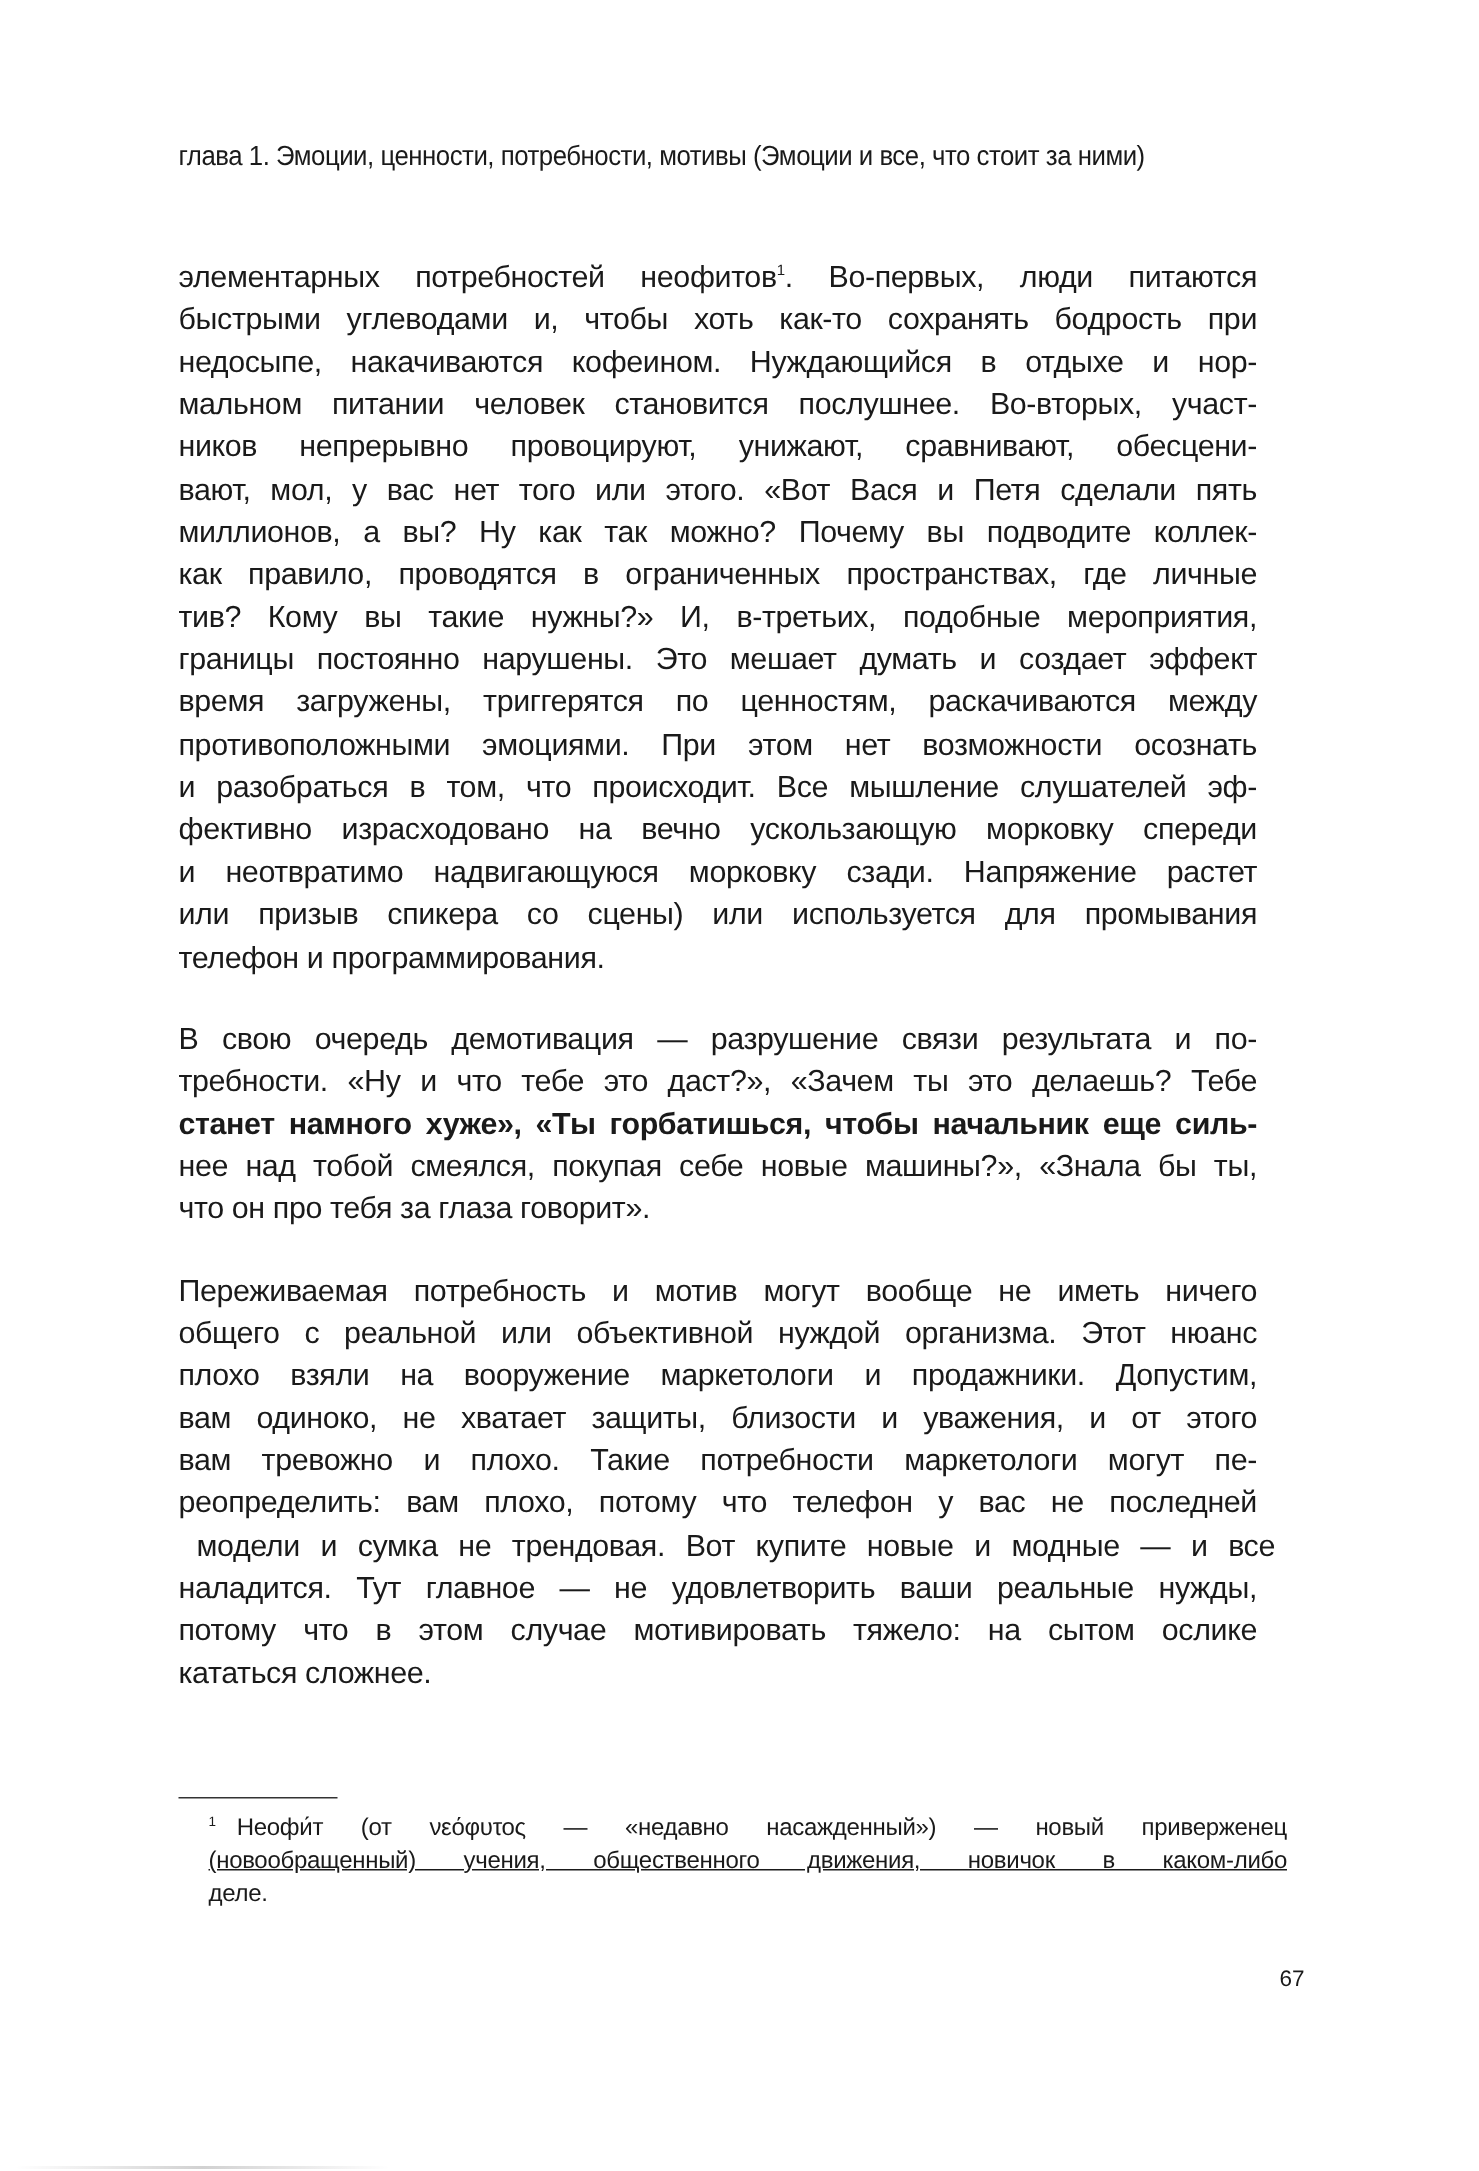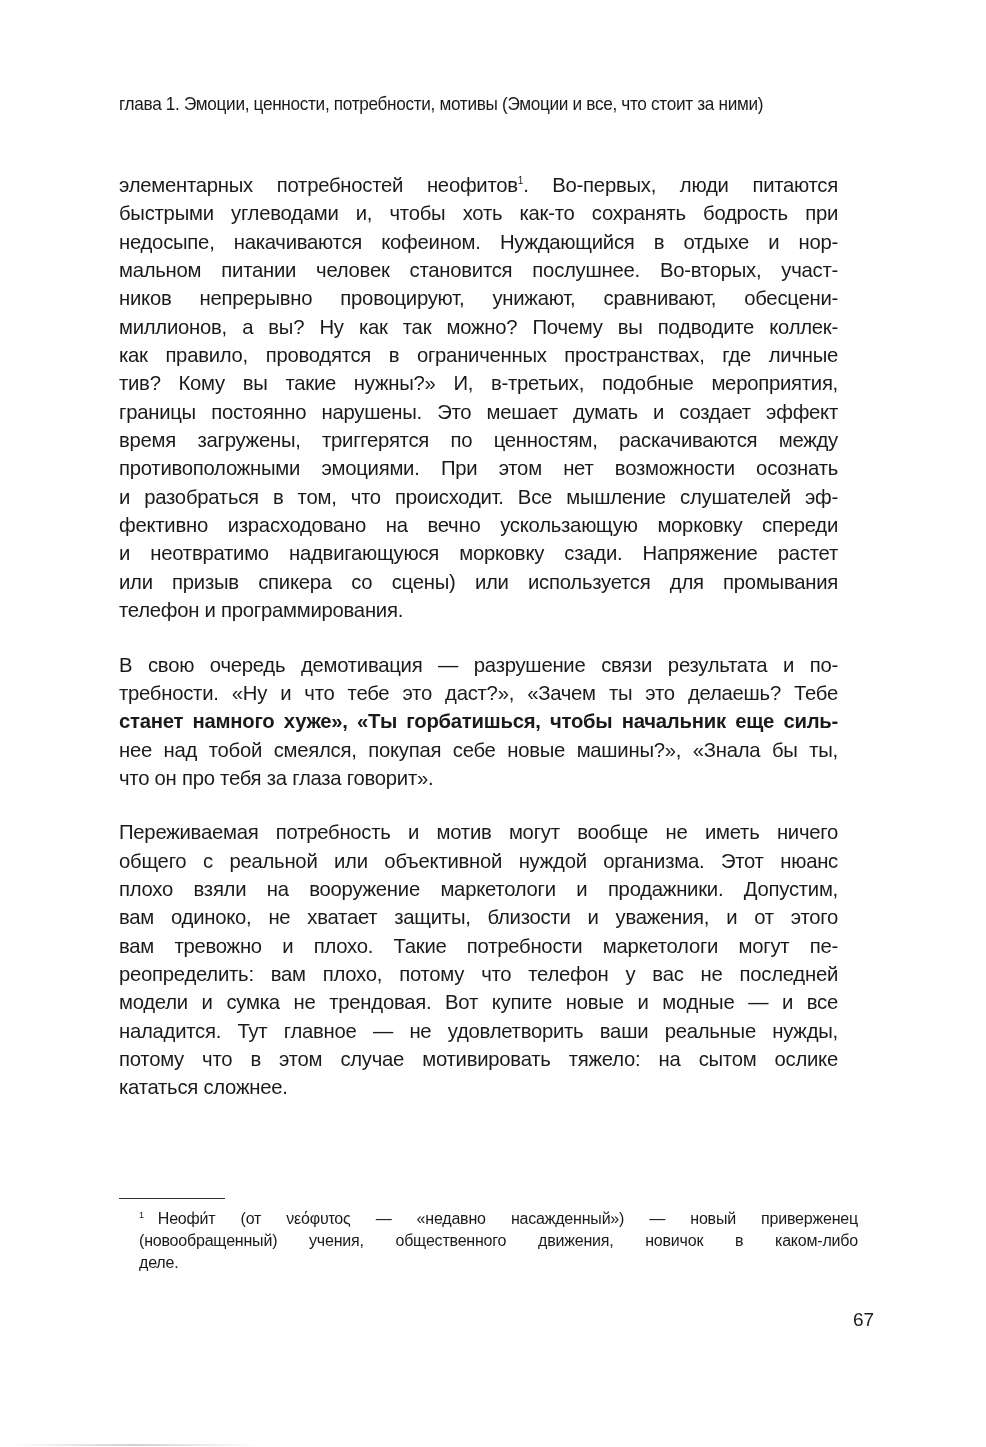--- a/index.html
+++ b/index.html
@@ -85,21 +85,21 @@
   .fn-num {
     font-size: 9px;
     vertical-align: 6px;
     line-height: 0;
     margin-right: 14px;
   }
   .page-number {
     position: absolute;
     left: 853px;
     top: 1308px;
-    font-size: 19px;
+    font-size: 15px;
     line-height: 24px;
   }
   .bottom-shadow {
     position: absolute;
     left: 10px;
     top: 1444px;
     width: 250px;
     height: 2px;
     background: linear-gradient(to right, rgba(0,0,0,0), rgba(0,0,0,0.18), rgba(0,0,0,0));
   }
@@ -109,20 +109,21 @@
 
 <div class="running-head">глава 1. Эмоции, ценности, потребности, мотивы (Эмоции и все, что стоит за ними)</div>
 
 <div class="body-text">
   <p class="para" id="p0">
       <span class="line" style="display: block; width: 719px;"><span>элементарных потребностей неофитов</span><sup class="fnref">1</sup><span>. Во-первых, люди питаются</span></span>
       <span class="line" style="display: block; width: 719px;">быстрыми углеводами и, чтобы хоть как-то сохранять бодрость при</span>
       <span class="line" style="display: block; width: 719px;">недосыпе, накачиваются кофеином. Нуждающийся в отдыхе и нор-</span>
       <span class="line" style="display: block; width: 719px;">мальном питании человек становится послушнее. Во-вторых, участ-</span>
       <span class="line" style="display: block; width: 719px;">ников непрерывно провоцируют, унижают, сравнивают, обесцени-</span>
+      <span class="line" style="display: block; width: 719px;">вают, мол, у вас нет того или этого. «Вот Вася и Петя сделали пять</span>
       <span class="line" style="display: block; width: 719px;">миллионов, а вы? Ну как так можно? Почему вы подводите коллек-</span>
       <span class="line" style="display: block; width: 719px;">как правило, проводятся в ограниченных пространствах, где личные</span>
       <span class="line" style="display: block; width: 719px;">тив? Кому вы такие нужны?» И, в-третьих, подобные мероприятия,</span>
       <span class="line" style="display: block; width: 719px;">границы постоянно нарушены. Это мешает думать и создает эффект</span>
       <span class="line" style="display: block; width: 719px;">время загружены, триггерятся по ценностям, раскачиваются между</span>
       <span class="line" style="display: block; width: 719px;">противоположными эмоциями. При этом нет возможности осознать</span>
       <span class="line" style="display: block; width: 719px;">и разобраться в том, что происходит. Все мышление слушателей эф-</span>
       <span class="line" style="display: block; width: 719px;">фективно израсходовано на вечно ускользающую морковку спереди</span>
       <span class="line" style="display: block; width: 719px;">и неотвратимо надвигающуюся морковку сзади. Напряжение растет</span>
       <span class="line" style="display: block; width: 719px;">или призыв спикера со сцены) или используется для промывания</span>
@@ -135,30 +136,30 @@
       <span class="line" style="display: block; width: 719px;">нее над тобой смеялся, покупая себе новые машины?», «Знала бы ты,</span>
       <span class="line last" style="display: block; width: 719px;">что он про тебя за глаза говорит».</span>
     </p>
   <p class="para" id="p2">
       <span class="line" style="display: block; width: 719px;">Переживаемая потребность и мотив могут вообще не иметь ничего</span>
       <span class="line" style="display: block; width: 719px;">общего с реальной или объективной нуждой организма. Этот нюанс</span>
       <span class="line" style="display: block; width: 719px;">плохо взяли на вооружение маркетологи и продажники. Допустим,</span>
       <span class="line" style="display: block; width: 719px;">вам одиноко, не хватает защиты, близости и уважения, и от этого</span>
       <span class="line" style="display: block; width: 719px;">вам тревожно и плохо. Такие потребности маркетологи могут пе-</span>
       <span class="line" style="display: block; width: 719px;">реопределить: вам плохо, потому что телефон у вас не последней</span>
-      <span class="line" style="display: block; width: 719px;">модели и сумка не трендовая. Вот купите новые и модные — и все</span>
+      <span class="line" style="display: block; width: 719px; margin-left: 12px;">модели и сумка не трендовая. Вот купите новые и модные — и все</span>
       <span class="line" style="display: block; width: 719px;">наладится. Тут главное — не удовлетворить ваши реальные нужды,</span>
       <span class="line" style="display: block; width: 719px;">потому что в этом случае мотивировать тяжело: на сытом ослике</span>
       <span class="line last" style="display: block; width: 719px;">кататься сложнее.</span>
     </p>
 </div>
 
 <div class="fn-rule"></div>
 
 <div class="footnote" id="fn">
     <span class="fn-line" style="display: block; width: 719px;"><span class="fn-num">1</span><span>Неофи́т (от νεόφυτος — «недавно насажденный») — новый приверженец</span></span>
-    <span class="fn-line" style="display: block; width: 719px;"><span>(новообращенный) учения, общественного движения, новичок в каком-либо</span></span>
+    <span class="fn-line" style="display: block; width: 719px; text-decoration: underline;"><span>(новообращенный) учения, общественного движения, новичок в каком-либо</span></span>
     <span class="fn-line last" style="display: block; width: 719px;"><span>деле.</span></span>
   </div>
 
 <div class="page-number">67</div>
 
 <div class="bottom-shadow"></div>
 
 </body></html>

